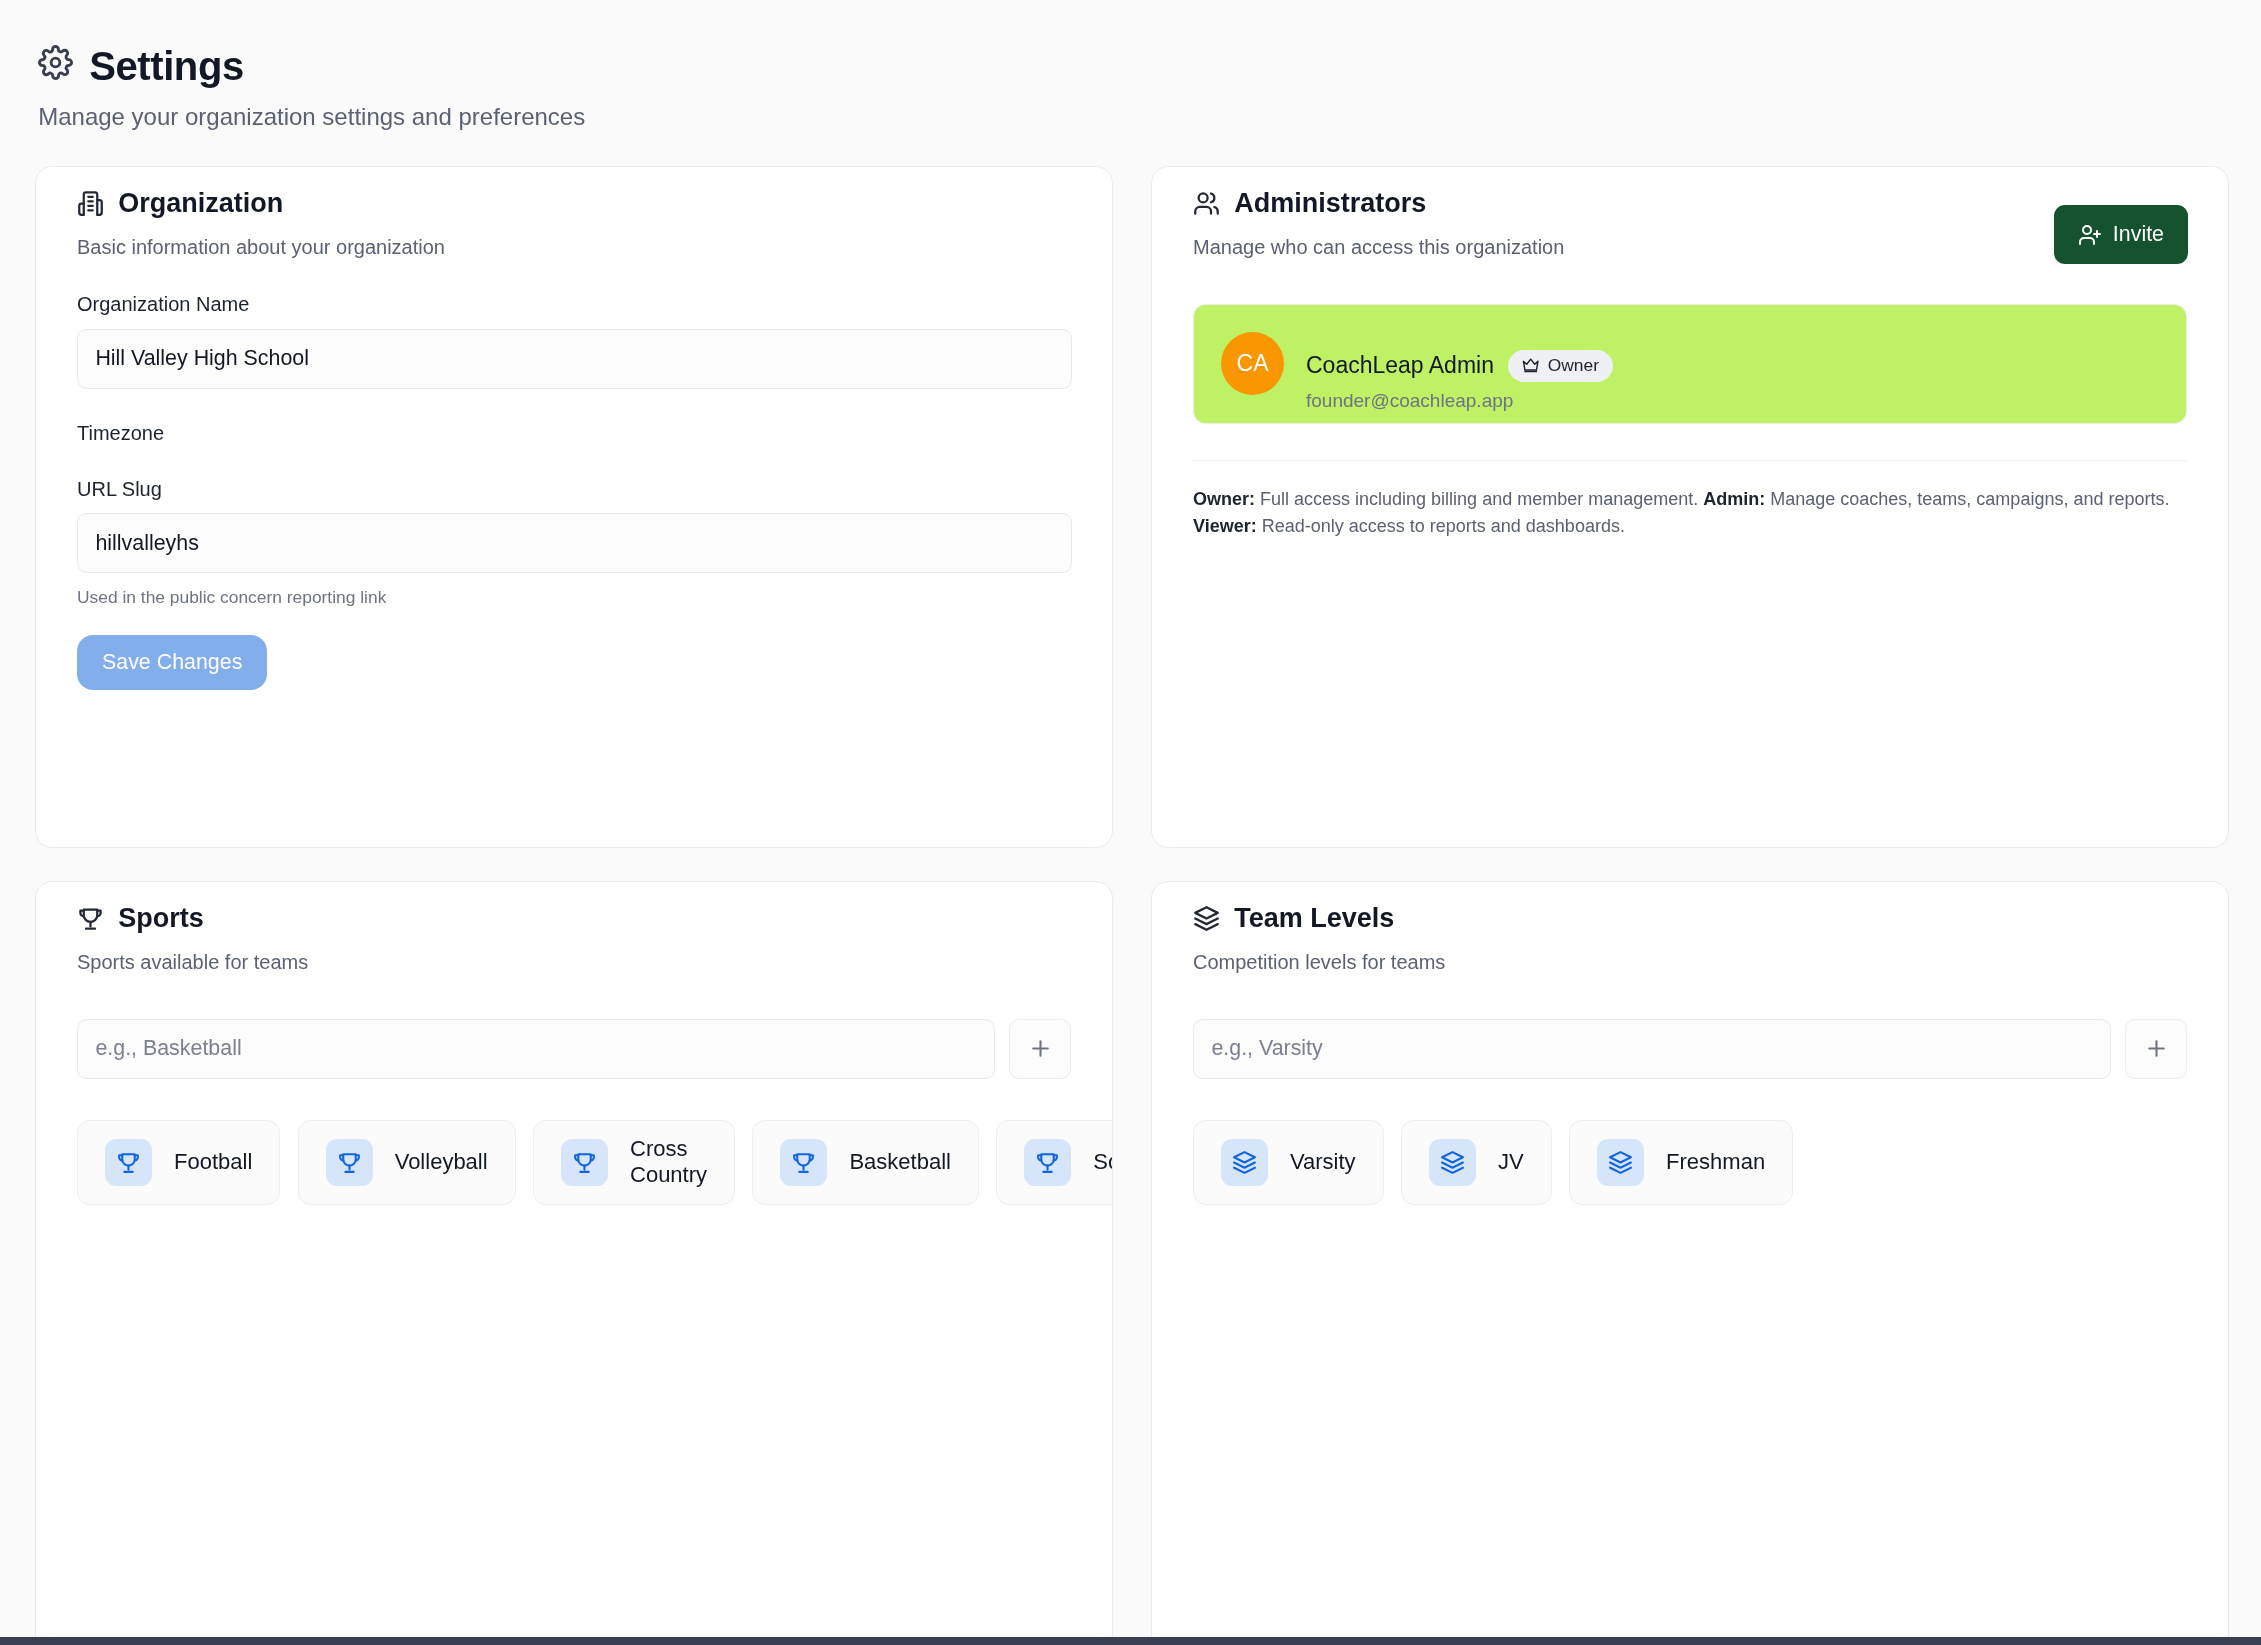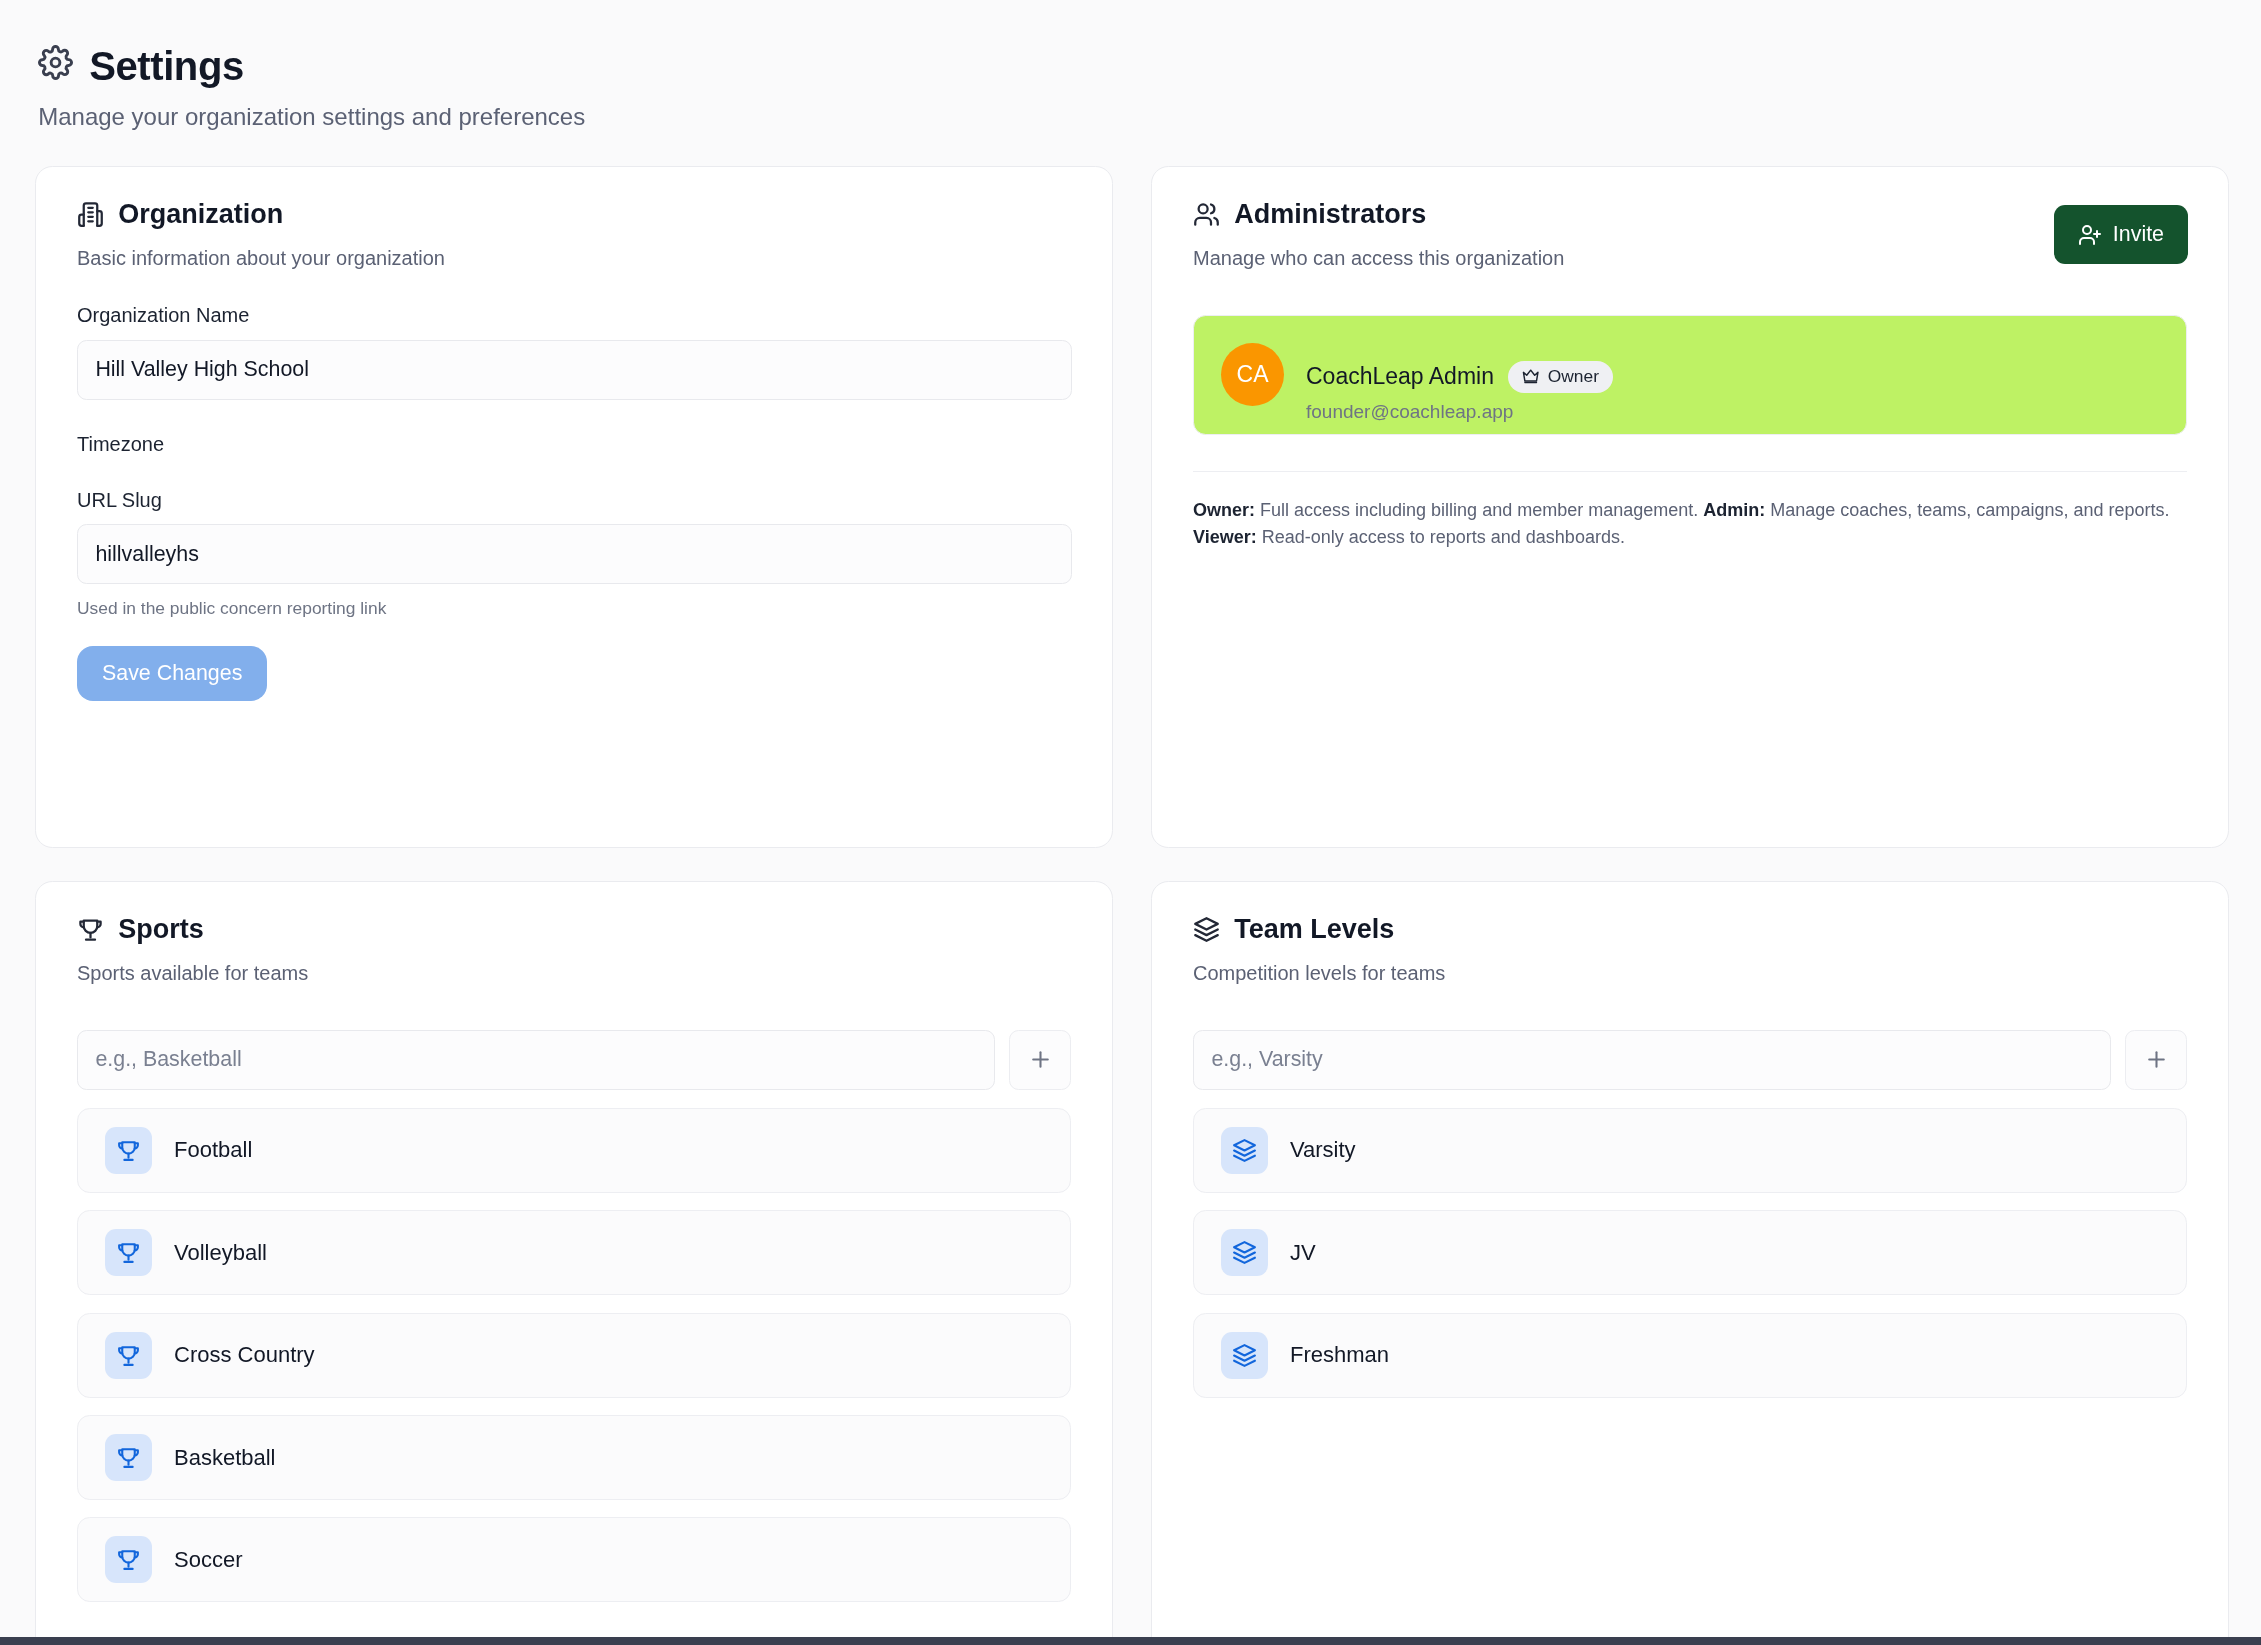--- a/index.html
+++ b/index.html
@@ -41,21 +41,21 @@
     margin-top: 35px;
     display: grid;
     grid-template-columns: 1078px 1078px;
     column-gap: 38px;
     row-gap: 33px;
   }
   .card {
     background: #FFFFFF;
     border: 1.6px solid #EAEBEF;
     border-radius: 17.4px;
-    padding: 34px 41px 40px 41px;
+    padding: 23px 41px 40px 41px;
     position: relative;
   }
   .card-sports, .card-levels { height: 791px; overflow: hidden; padding-bottom: 0; }
   .card-org { height: 682px; }
   .card-admins { height: 682px; }
 
   .card-head-row { display: flex; align-items: flex-start; justify-content: space-between; }
   .card-title {
     display: flex;
     align-items: center;
@@ -200,21 +200,21 @@
     flex: 0 0 62px;
     border: 1.6px solid #ECEDF1;
     border-radius: 9.5px;
     background: #FCFCFD;
     display: flex; align-items: center; justify-content: center;
     cursor: pointer;
   }
   .add-btn svg { width: 25px; height: 25px; display: block; }
 
   
-  .item-list { margin-top: 18px; display: flex; flex-direction: column; gap: 17.4px; }
+  .item-list { margin-top: 41px; display: flex; flex-direction: row; gap: 17.4px; }
   .list-item {
     border: 1.6px solid #EDEEF2;
     border-radius: 12.7px;
     background: #FBFBFC;
     height: 85px;
     display: flex;
     align-items: center;
     padding: 0 27px;
     gap: 22px;
   }

